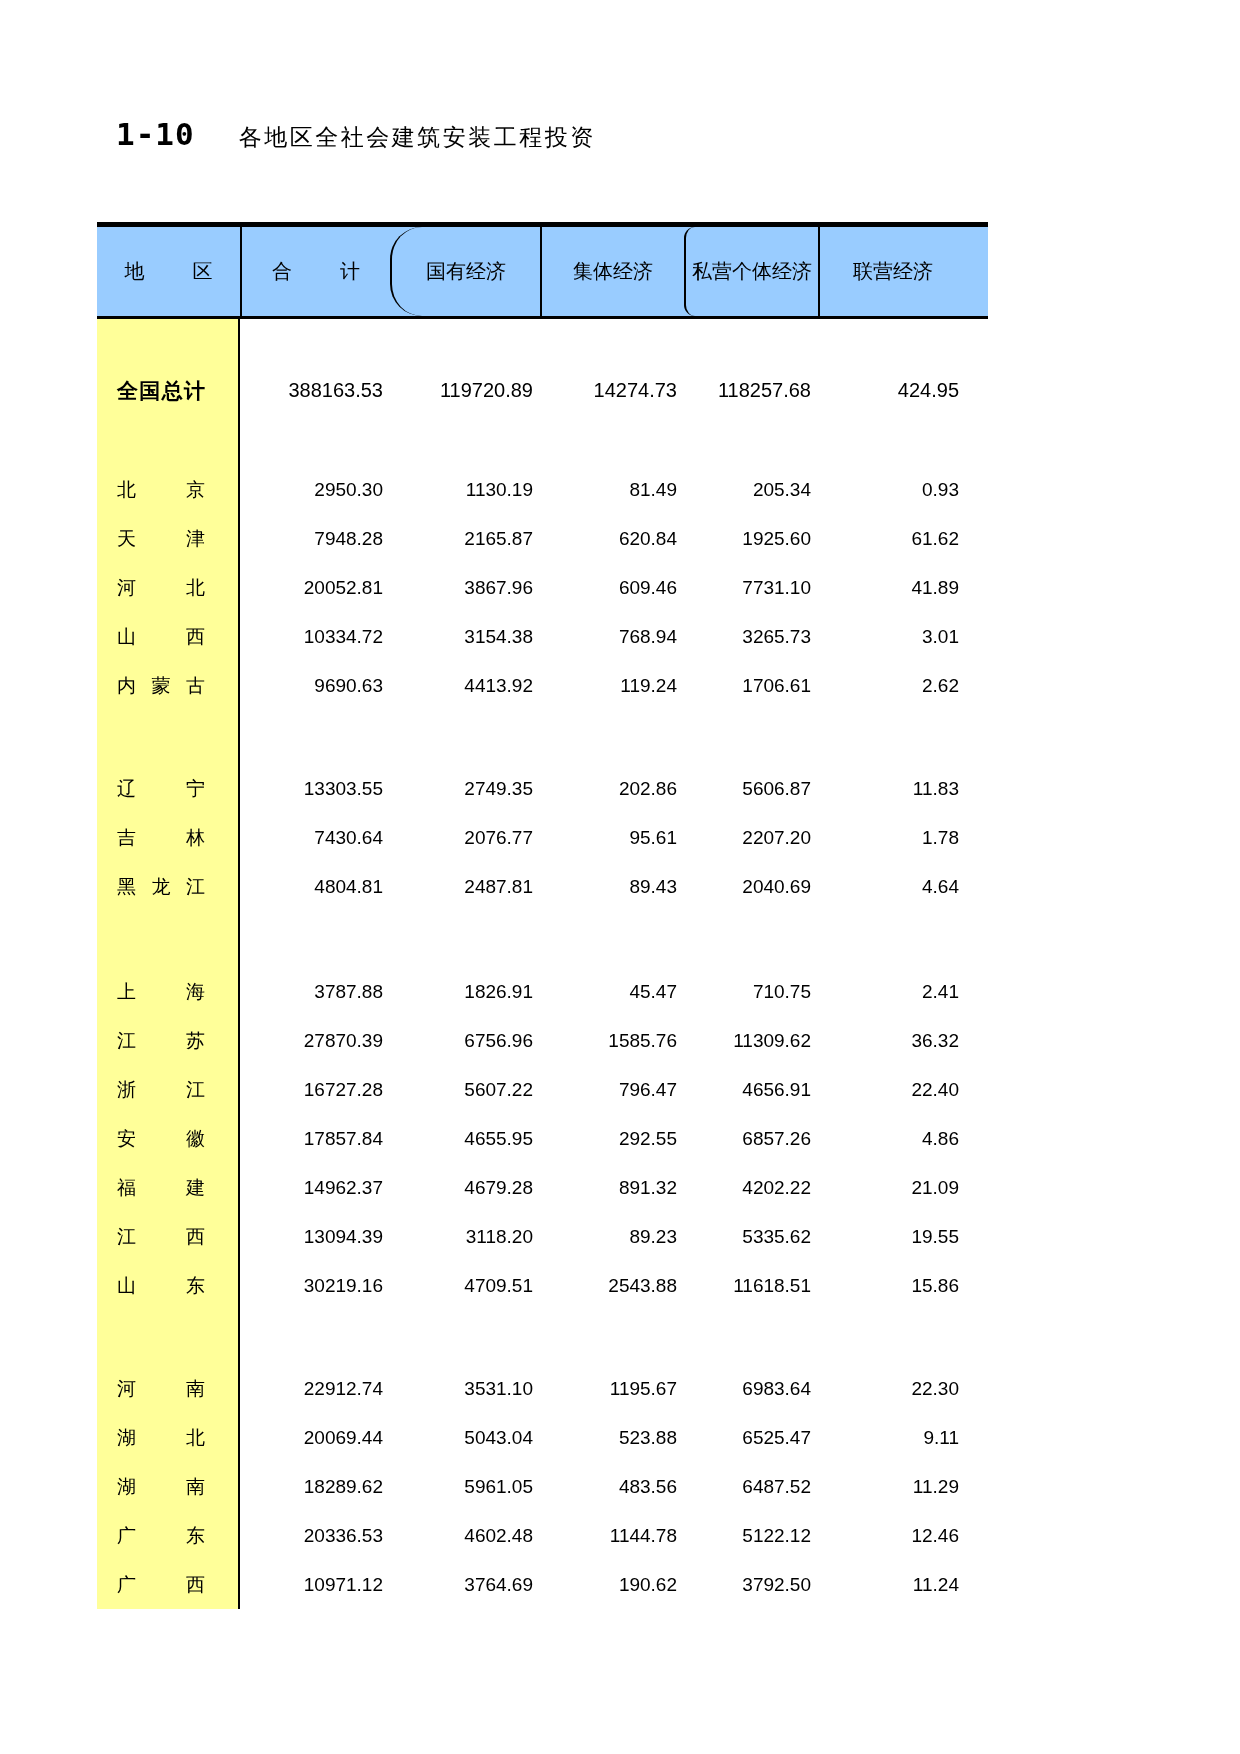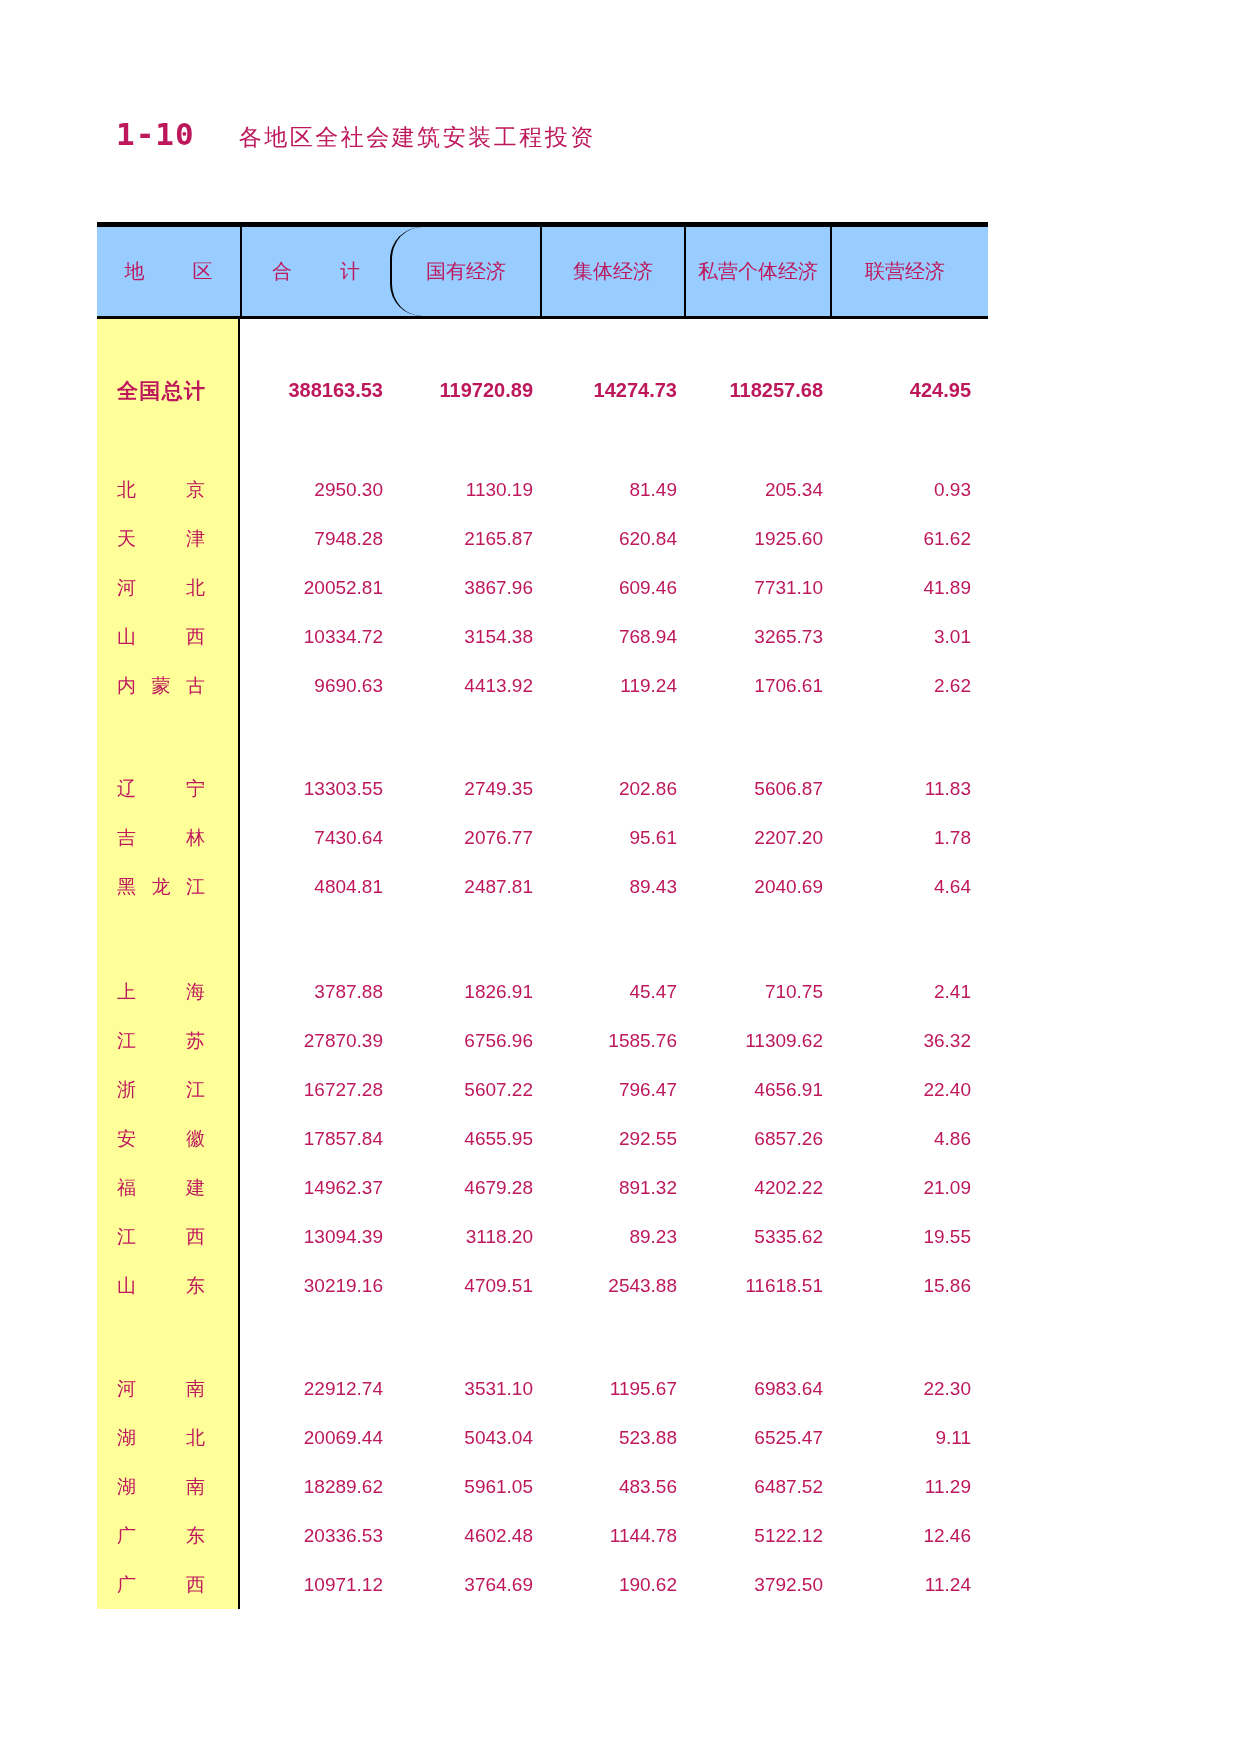--- a/index.html
+++ b/index.html
@@ -1,46 +1,46 @@
 <!DOCTYPE html>
 <html><head>
 <meta charset="utf-8">
 <style>
   html,body{margin:0;padding:0;background:#fff;}
   .page{position:relative;width:1240px;height:1754px;background:#ffffff;
-        font-family:"Liberation Serif","DejaVu Serif",serif;color:#be185d;overflow:hidden;}
+        font-family:"Liberation Serif","DejaVu Serif",serif;color:#000000;overflow:hidden;}
 
   
   .title{position:absolute;left:116px;top:116px;display:flex;align-items:baseline;}
   .title-num{font-family:"DejaVu Sans Mono",monospace;font-weight:bold;font-size:31px;letter-spacing:1px;}
   .title-text{margin-left:44px;font-size:23px;letter-spacing:2.5px;}
 
   
   .table{position:absolute;left:97px;top:222px;width:891px;}
   .thead{display:flex;background:#99CCFF;border-top:5px solid #000;border-bottom:3px solid #000;height:89px;}
   .th{display:flex;align-items:center;justify-content:center;font-size:20px;box-sizing:border-box;}
   .th + .th{border-left:2px solid #000;}
   .c1{width:143px;}
   .c2{width:150px;}
   .c3{width:150px;border-radius:32px;}
   .c4{width:144px;}
-  .c5{width:146px;}
+  .c5{width:134px;border-radius:11px;}
   .c6{width:148px;}
   .spread{display:flex;justify-content:space-between;width:88px;}
 
   .tbody{position:relative;}
   .region-bg{position:absolute;left:0;top:0;width:141px;height:1290px;
              background:#FFFF99;border-right:2px solid #000;}
   .row{position:relative;display:flex;height:49px;align-items:center;}
   .cell{box-sizing:border-box;}
   .cell.region{width:143px;font-size:19px;}
   .cell.region .spread{margin-left:20px;}
   .cell.num{font-family:"Liberation Sans","DejaVu Sans",sans-serif;font-size:19px;
             text-align:right;padding-right:7px;}
-  .row.bold .cell.num{font-weight:bold;font-size:20px;}
+  .row.bold .cell.num{font-weight:normal;font-size:20px;}
   .row.bold .cell.region{font-weight:bold;font-size:21px;}
   .spacer{width:100%;}
 </style>
 </head>
 <body>
 
 <div class="page">
 
   <div class="title">
     <span class="title-num">1-10</span>

